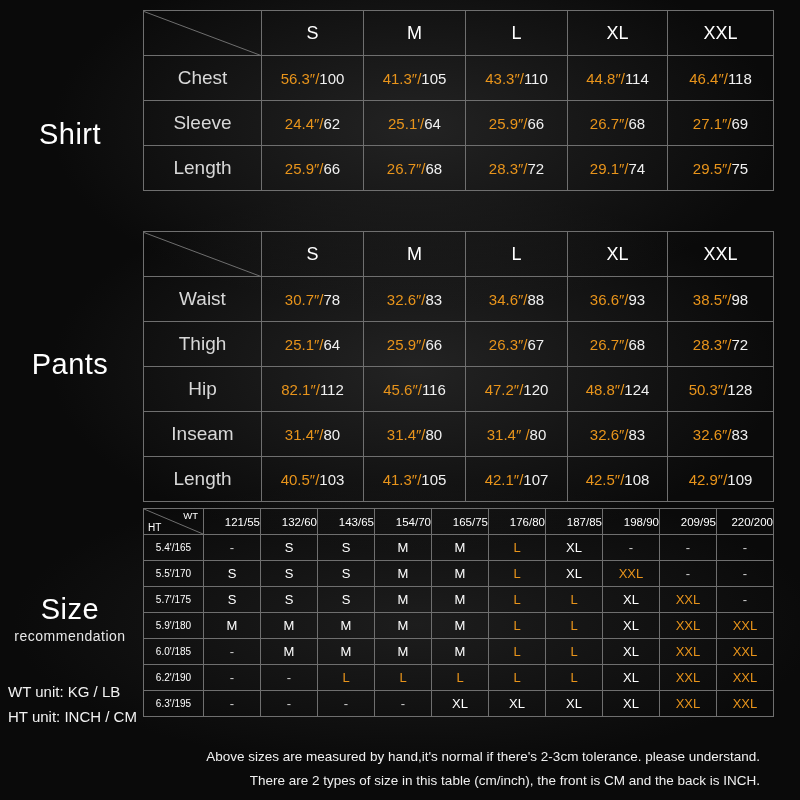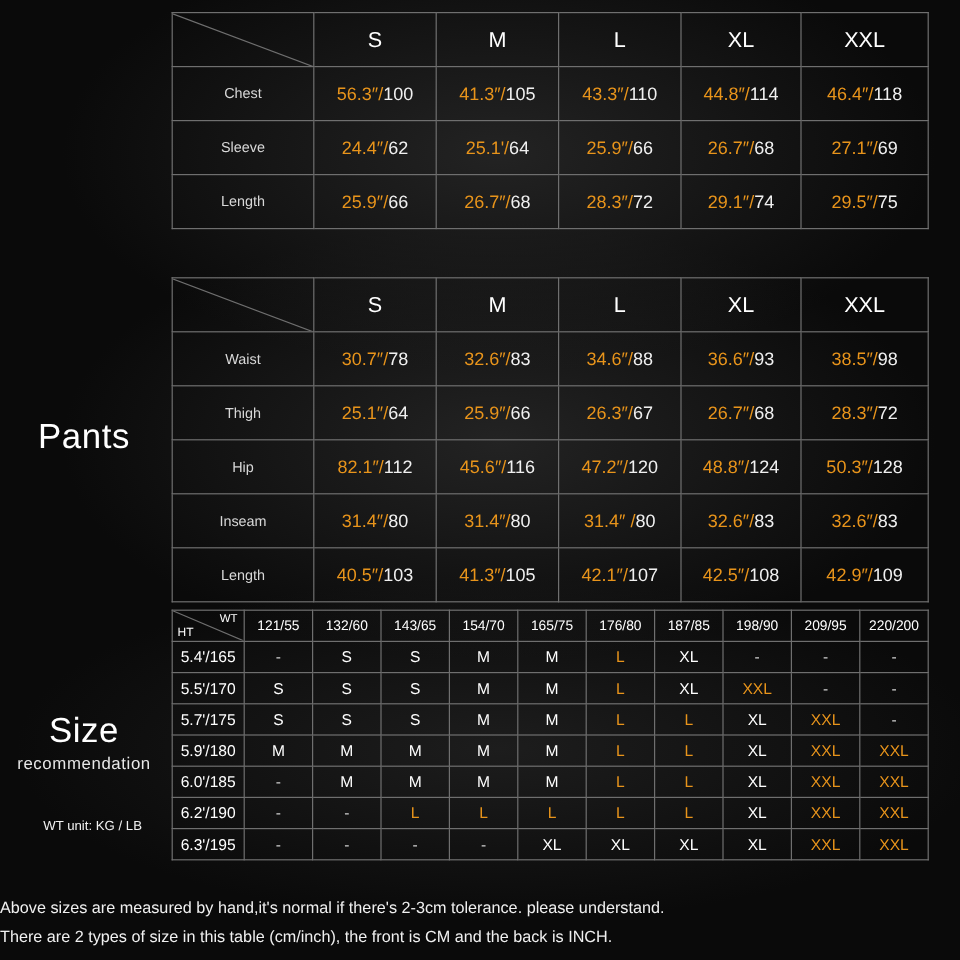--- a/index.html
+++ b/index.html
@@ -42,24 +42,23 @@
   .sec-label .small {
     font-size: 14px;
     font-weight: 400;
     color: #e8e8e8;
     margin-top: 2px;
   }
   .unit-note {
     position: absolute;
     left: 8px;
     width: 150px;
-    font-size: 11px;
+    font-size: 15px;
     color: #f2f2f2;
     line-height: 1.65;
-    margin-left: 28px;
   }
 
   
   table.st {
     border-collapse: collapse;
     position: absolute;
     table-layout: fixed;
   }
   table.st td, table.st th {
     border: 1px solid #6f6f6f;
@@ -71,21 +70,21 @@
   
   .bigtable td {
     height: 44px;
     font-size: 15.5px;
   }
   .bigtable .hdr {
     font-size: 18px;
     color: #ffffff;
   }
   .bigtable .rowname {
-    font-size: 12px;
+    font-size: 19px;
     color: #d8d8d8;
   }
   .bigtable .val {
     color: #e8941b;
     font-size: 15px;
   }
   .bigtable .val .cm {
     color: #f0f0f0;
   }
   .corner {
@@ -105,23 +104,24 @@
     font-size: 11.5px;
   }
   .rec td {
     height: 25px;
     font-size: 12px;
     border: 1px solid #6f6f6f;
   }
   .rec td.wt {
     font-size: 11.5px;
     color: #ffffff;
+    text-align: right;
   }
   .rec td.ht {
-    font-size: 13px;
+    font-size: 10px;
     color: #ffffff;
   }
   .rec td.cell {
     color: #ffffff;
     font-size: 13px;
   }
   .rec td.cell.or {
     color: #e8941b;
   }
   .rec td.cell.dash {
@@ -143,31 +143,34 @@
     left: 4px;
     bottom: 1px;
     font-size: 10px;
   }
 
   
   .footer {
     position: absolute;
     left: 0;
     width: 760px;
-    text-align: left;
+    text-align: right;
     font-size: 13.5px;
     color: #f0f0f0;
     line-height: 1.75;
   }
 </style>
 </head>
 <body>
 
 <div class="page">
 
+  <div class="sec-label" style="top:118px;">
+    <div class="big">Shirt</div>
+  </div>
 
   <table class="st bigtable" id="tbl-shirt" style="left:143px; top:10px; width:630px;">
     <colgroup>
       <col style="width:118px">
         <col style="width:102px">
         <col style="width:102px">
       <col style="width:102px">
         <col style="width:100px">
         <col style="width:106px">
     </colgroup>
@@ -280,20 +283,21 @@
       </tbody>
   </table>
 
   <div class="sec-label" style="top:593px;">
     <div class="big">Size</div>
     <div class="small">recommendation</div>
   </div>
 
   <div class="unit-note" style="top:680px;">
     <div>WT unit: KG / LB</div>
+    <div>HT unit: INCH / CM</div>
   </div>
 
   <table class="st rec" id="tbl-rec" style="left:143px; top:508px; width:630px;">
     <colgroup>
       <col style="width:60px">
       <col style="width:57px">
         <col style="width:57px">
         <col style="width:57px">
         <col style="width:57px">
         <col style="width:57px">

